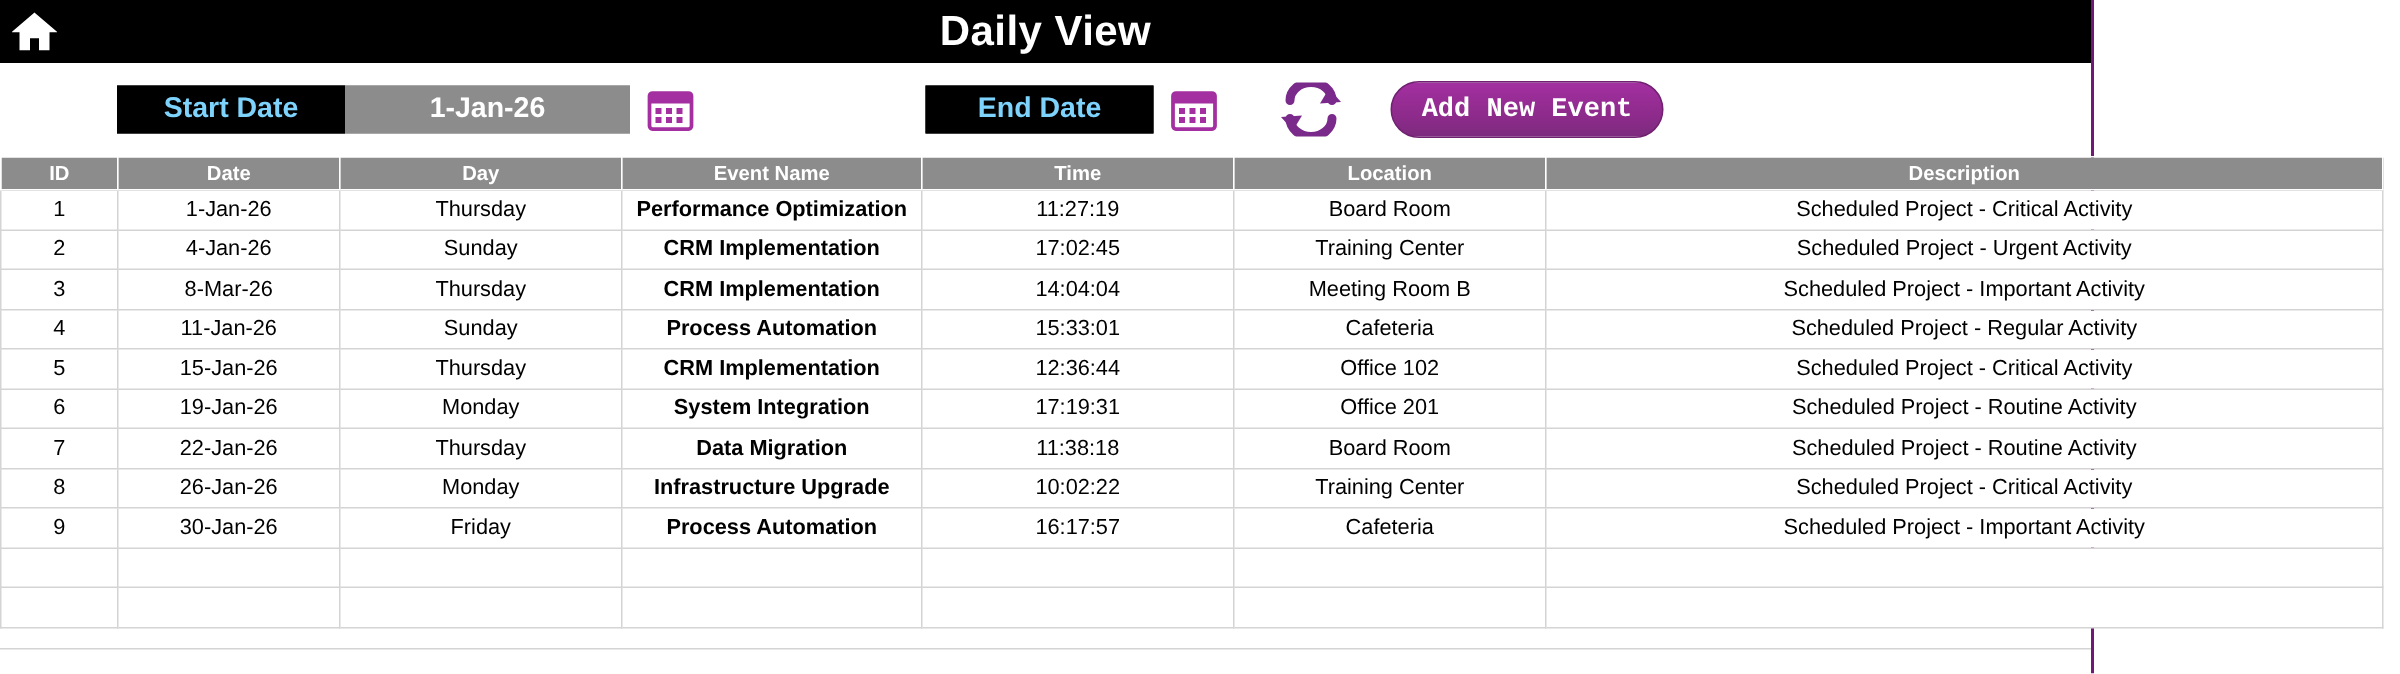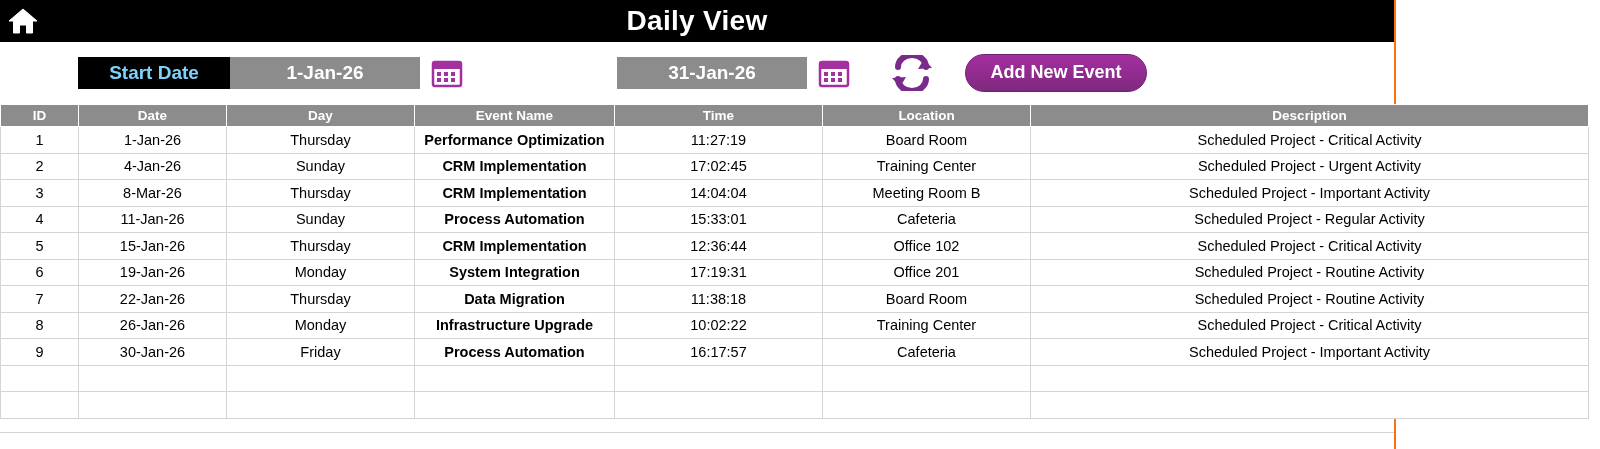--- a/index.html
+++ b/index.html
@@ -8,21 +8,21 @@
     width: 1600px; height: 449px;
     background: #ffffff;
     font-family: "Liberation Sans", sans-serif;
     overflow: hidden;
   }
   #app {
     width: 1396px;
     height: 449px;
     position: relative;
     background: #ffffff;
-    border-right: 2px solid #f97316;
+    border-right: 2px solid #701a75;
   }
 
   
   .header {
     position: relative;
     height: 42px;
     background: #000000;
     display: flex;
     align-items: center;
     justify-content: center;
@@ -99,20 +99,21 @@
   }
   .add-btn {
     width: 182px; height: 38px;
     border-radius: 19px;
     background: linear-gradient(180deg, #a32fa0 0%, #8e2b8c 60%, #7d2a7e 100%);
     color: #ffffff;
     font-size: 18px; font-weight: bold;
     display: flex; align-items: center; justify-content: center;
     border: 1px solid #6f2170;
     margin-left: 22px;
+    font-family: Liberation Mono, monospace;
   }
 
   
   .tbl-wrap {
     padding: 0 2px 13px 0;
   }
   table.grid {
     border-collapse: collapse;
     width: 1588px;
     table-layout: fixed;
@@ -181,21 +182,21 @@
             <rect x="20" y="14" width="4" height="4"></rect>
           <rect x="6" y="20" width="4" height="4"></rect>
             <rect x="13" y="20" width="4" height="4"></rect>
             <rect x="20" y="20" width="4" height="4"></rect>
         </g>
       </svg>
     </div>
 
     <div class="gap-a"></div>
 
-    <div class="val-gray">31-Jan-26</div>
+    <div class="lbl-black">End Date</div>
     <div class="cal-btn">
       <svg width="32" height="30" viewBox="0 0 32 30" class="cal-svg" aria-hidden="true">
         <rect x="2" y="4" width="28" height="24" rx="2" fill="#ffffff" stroke="#a32fa0" stroke-width="2.5"></rect>
         <rect x="2" y="4" width="28" height="7" fill="#a32fa0"></rect>
         <g fill="#a32fa0">
           <rect x="6" y="14" width="4" height="4"></rect>
             <rect x="13" y="14" width="4" height="4"></rect>
             <rect x="20" y="14" width="4" height="4"></rect>
           <rect x="6" y="20" width="4" height="4"></rect>
             <rect x="13" y="20" width="4" height="4"></rect>

